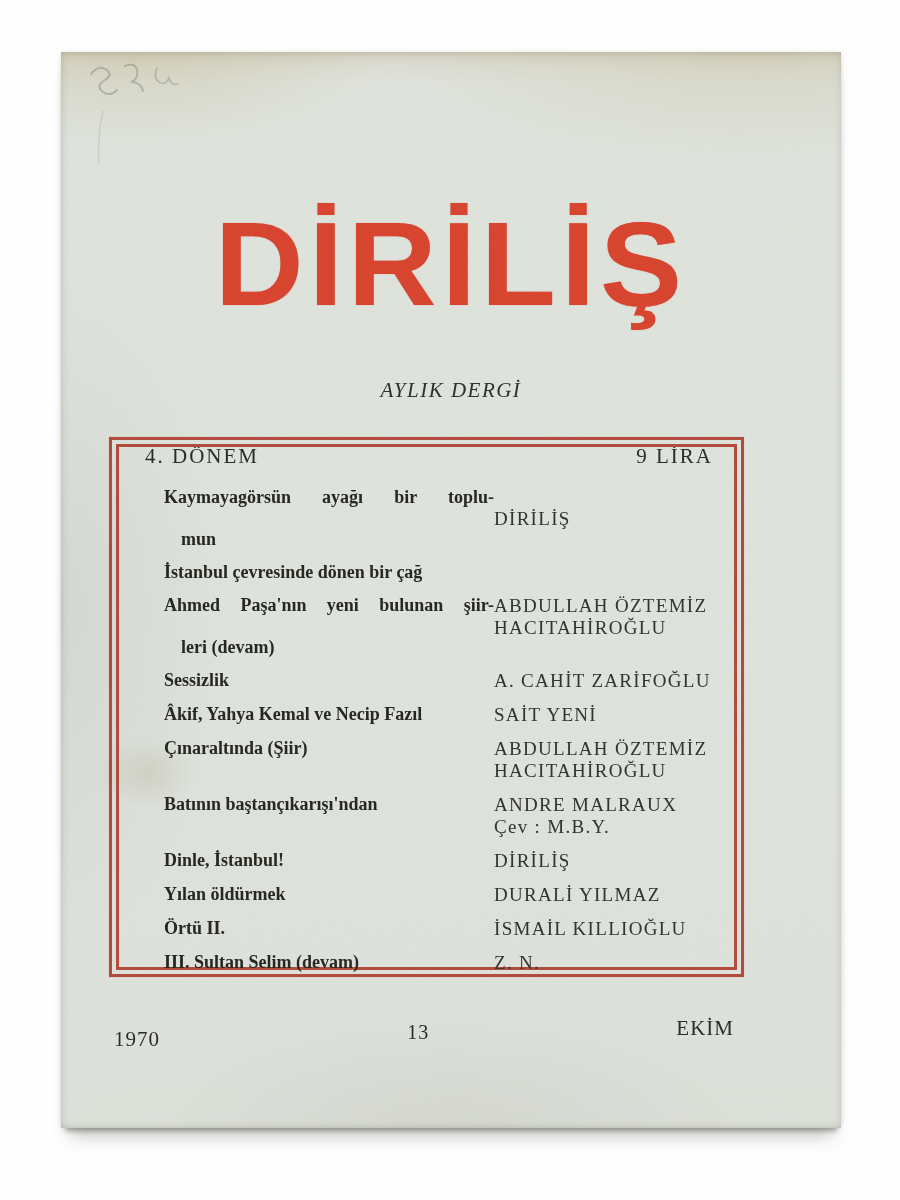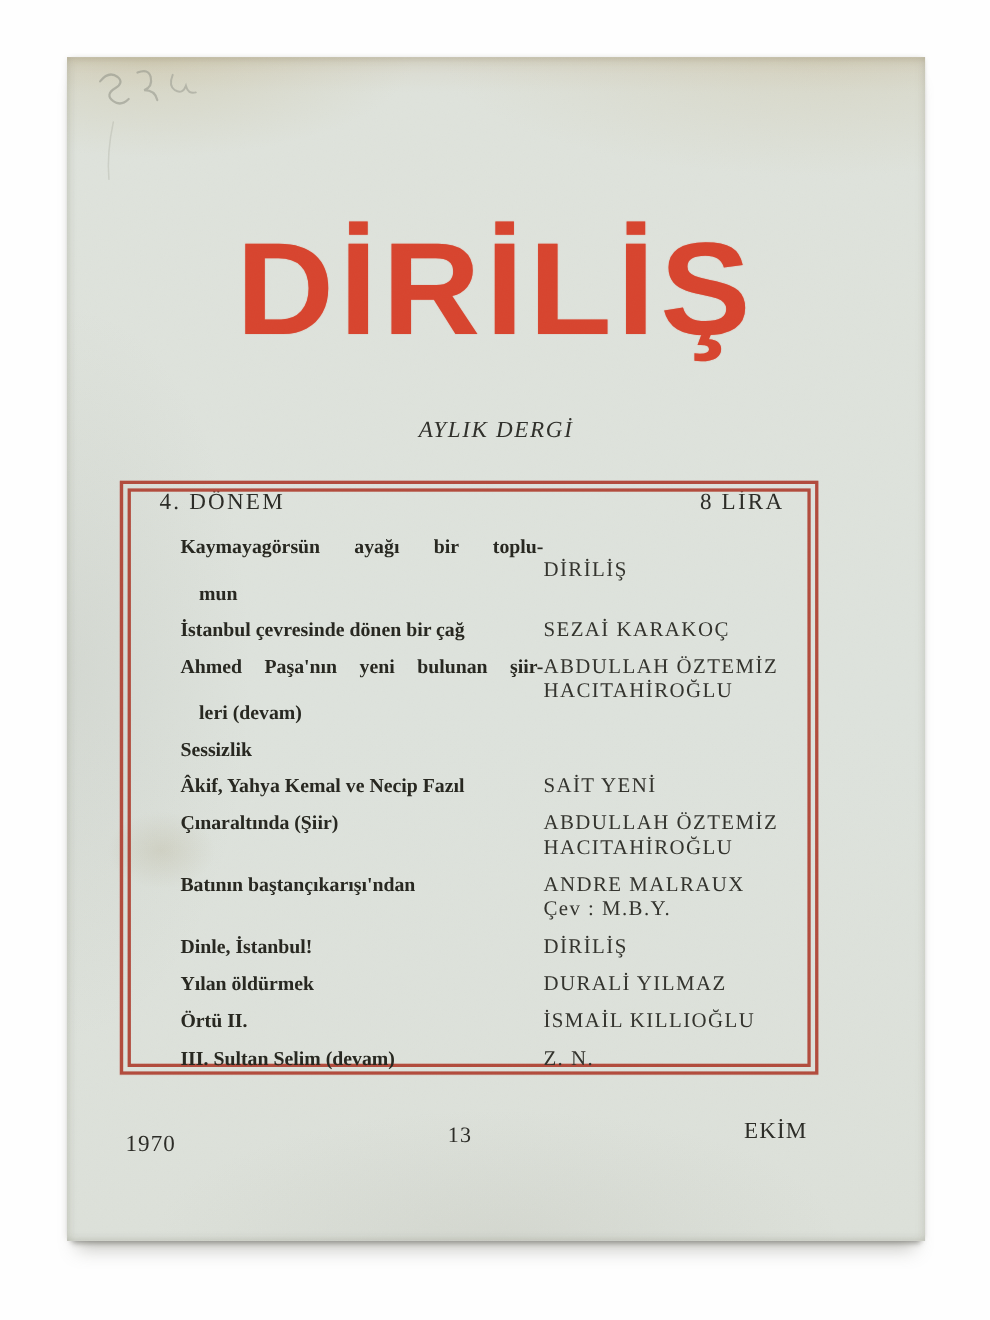--- a/index.html
+++ b/index.html
@@ -122,59 +122,59 @@
     <path d="M84 12 q-4 10 2 14 q7 4 10 -4 q2 8 9 6" fill="none" stroke="#9a9c91" stroke-width="1.8" stroke-linecap="round"></path>
     <path d="M30 55 q-6 28 -4 52" fill="none" stroke="#a6a89d" stroke-width="1.4" stroke-linecap="round" opacity=".6"></path>
   </svg>
 
   <div class="masthead">DİRİLİŞ</div>
 
   <div class="subtitle">AYLIK DERGİ</div>
 
   <div class="period-row">
     <span>4. DÖNEM</span>
-    <span>8 LİRA</span>
+    <span>9 LİRA</span>
   </div>
 
   <div class="toc-box">
     <div class="toc-box-inner">
       <div>
   <div class="toc-row">
     <div class="toc-title">
               <div class="line just">Kaymayagörsün ayağı bir toplu-</div>
               <div class="line cont">mun</div>
             </div>
     <div class="toc-author down">
               <div>DİRİLİŞ</div>
             </div>
   </div>
 
   <div class="toc-row">
     <div class="toc-title">
               <div class="line">İstanbul çevresinde dönen bir çağ</div>
             </div>
-    <div class="toc-author">
-              <div>SEZAİ KARAKOÇ</div>
-            </div>
   </div>
 
   <div class="toc-row">
     <div class="toc-title">
               <div class="line just">Ahmed Paşa'nın yeni bulunan şiir-</div>
               <div class="line cont">leri (devam)</div>
             </div>
     <div class="toc-author">
               <div>ABDULLAH ÖZTEMİZ</div>
               <div>HACITAHİROĞLU</div>
             </div>
   </div>
 
   <div class="toc-row">
     <div class="toc-title">
               <div class="line">Sessizlik</div>
+            </div>
+    <div class="toc-author">
+              <div>A. CAHİT ZARİFOĞLU</div>
             </div>
   </div>
 
   <div class="toc-row">
     <div class="toc-title">
               <div class="line">Âkif, Yahya Kemal ve Necip Fazıl</div>
             </div>
     <div class="toc-author">
               <div>SAİT YENİ</div>
             </div>

